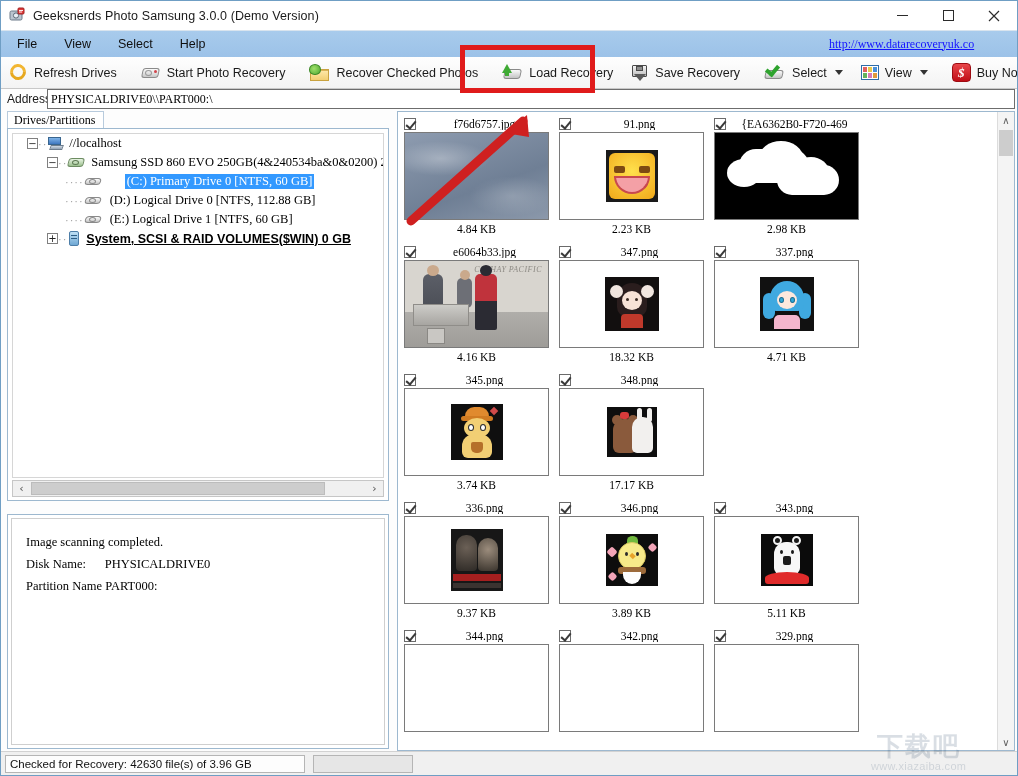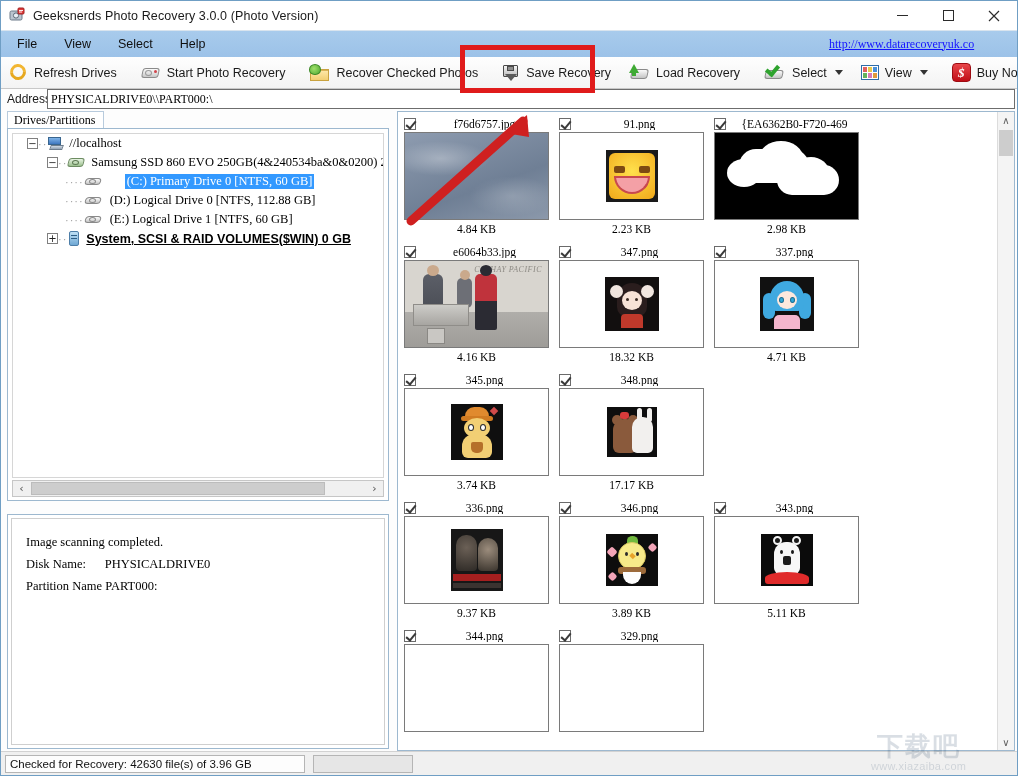--- a/index.html
+++ b/index.html
@@ -569,21 +569,21 @@
 
   <div class="titlebar">
     <span class="app-icon">
       <svg width="17" height="17" viewBox="0 0 17 17">
         <rect x="1" y="4" width="12" height="9" rx="1.5" fill="#b9c4cf" stroke="#6d7b89"></rect>
         <circle cx="7" cy="8.5" r="2.6" fill="#e8eef4" stroke="#5d6b79"></circle>
         <rect x="9" y="1" width="6" height="6" rx="1" fill="#e03b3b" stroke="#a02020"></rect>
         <path d="M10 3.5h4M10 5h3" stroke="#fff" stroke-width="0.9"></path>
       </svg>
     </span>
-    <span class="title-text">Geeksnerds Photo Recovery 3.0.0 (Photo Version)</span>
+    <span class="title-text">Geeksnerds Photo Samsung 3.0.0 (Demo Version)</span>
     <div class="winbtns">
       <div class="winbtn">
           <span class="mini"></span>
         </div>
       <div class="winbtn">
           <span class="box"></span>
         </div>
       <div class="winbtn close">
         <svg width="12" height="12" viewBox="0 0 12 12">
             <path d="M1 1 L11 11 M11 1 L1 11" stroke="currentColor" stroke-width="1.2"></path>
@@ -621,34 +621,34 @@
     <div class="tb-btn">
       <span class="ico ico-envelope">
           <i class="env"></i>
           <i class="flapline"></i>
           <i class="green"></i>
         </span>
       <span class="tb-label">Recover Checked Photos</span>
     </div>
     <div class="tb-sep"></div>
     <div class="tb-btn">
+      <span class="ico ico-loaddrive">
+          <i class="body"></i>
+          <i class="gtail"></i>
+          <i class="garrow"></i>
+        </span>
+      <span class="tb-label">Load Recovery</span>
+    </div>
+    <div class="tb-btn">
       <span class="ico ico-floppy">
           <i class="fl"></i>
           <i class="shutter"></i>
           <i class="arrow"></i>
         </span>
       <span class="tb-label">Save Recovery</span>
-    </div>
-    <div class="tb-btn">
-      <span class="ico ico-loaddrive">
-          <i class="body"></i>
-          <i class="gtail"></i>
-          <i class="garrow"></i>
-        </span>
-      <span class="tb-label">Load Recovery</span>
     </div>
     <div class="tb-sep"></div>
     <div class="tb-btn">
       <span class="ico ico-selectdrive">
           <i class="body"></i>
           <i class="tick"></i>
         </span>
       <span class="tb-label">Select</span>
       <span class="caret"></span>
     </div>
@@ -972,20 +972,27 @@
         <div class="cell">
           <div class="cellhead">
             <span class="cbx"></span>
             <span class="fname">344.png</span>
           </div>
           <div class="thumbbox"></div>
         </div>
         <div class="cell">
           <div class="cellhead">
             <span class="cbx"></span>
+            <span class="fname">342.png</span>
+          </div>
+          <div class="thumbbox"></div>
+        </div>
+        <div class="cell">
+          <div class="cellhead">
+            <span class="cbx"></span>
             <span class="fname">329.png</span>
           </div>
           <div class="thumbbox"></div>
         </div>
       </div>
 
     </div>
 
     <div class="vscroll">
       <div class="vs-arrow up">∧</div>

